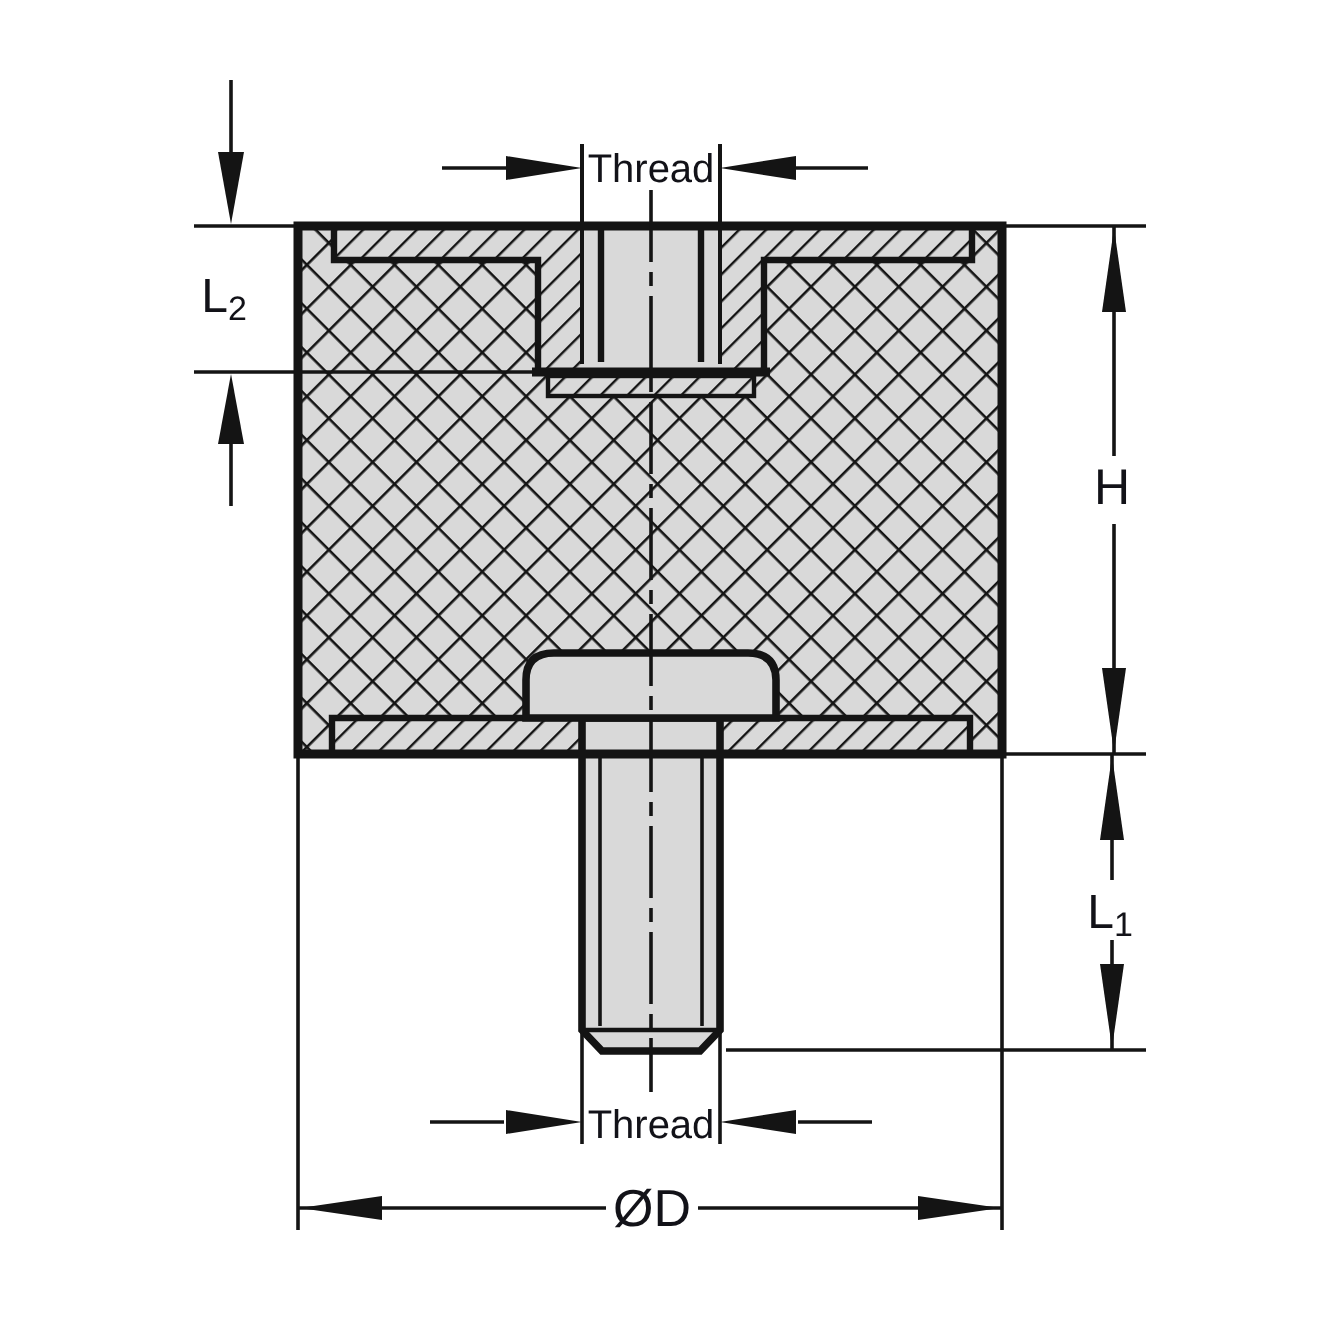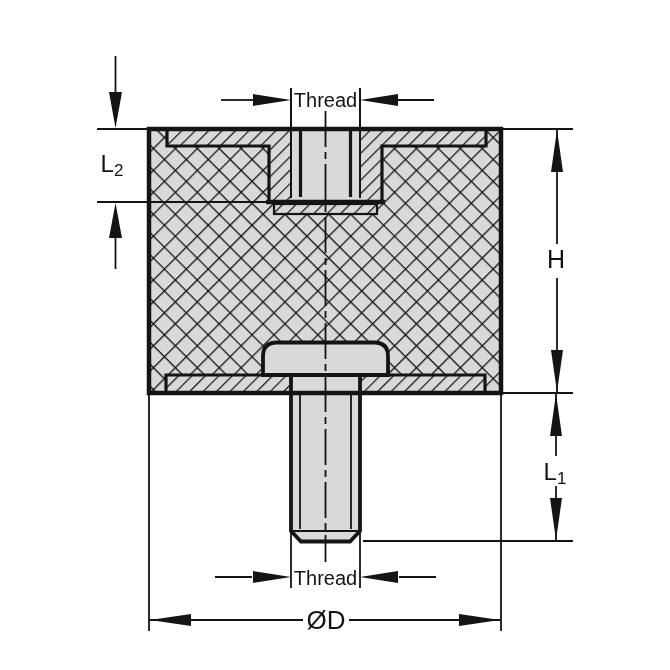--- a/index.html
+++ b/index.html
@@ -2,21 +2,21 @@
 <html style="--line: #141414; --fill: #d9d9d9; --background: #ffffff; --text: #121218;"><head>
 <meta charset="utf-8">
 <style>
   :root{
     --line:#141414;
     --fill:#d9d9d9;
     --background:#ffffff;
     --text:#121218;
   }
   html,body{margin:0;padding:0;background:var(--background);}
-  .stage{position:relative;width:670px;height:625px;background:var(--background);overflow:hidden;margin-top:16px;}
+  .stage{position:relative;width:670px;height:625px;background:var(--background);overflow:hidden;}
   svg{display:block;}
   .outline{fill:none;stroke:var(--line);}
   .fillpart{fill:var(--fill);stroke:var(--line);}
   .steel{fill:url(#steelHatch);stroke:var(--line);}
   .rubber{fill:url(#rubberHatch);stroke:none;}
   .plain{fill:var(--fill);stroke:none;}
   .dim{stroke:var(--line);stroke-width:1.8;fill:none;}
   .thin{stroke:var(--line);fill:none;}
   .arrow{fill:var(--line);stroke:none;}
   .cl{stroke:var(--line);stroke-width:1.8;fill:none;stroke-dasharray:36 5 7 5;}

